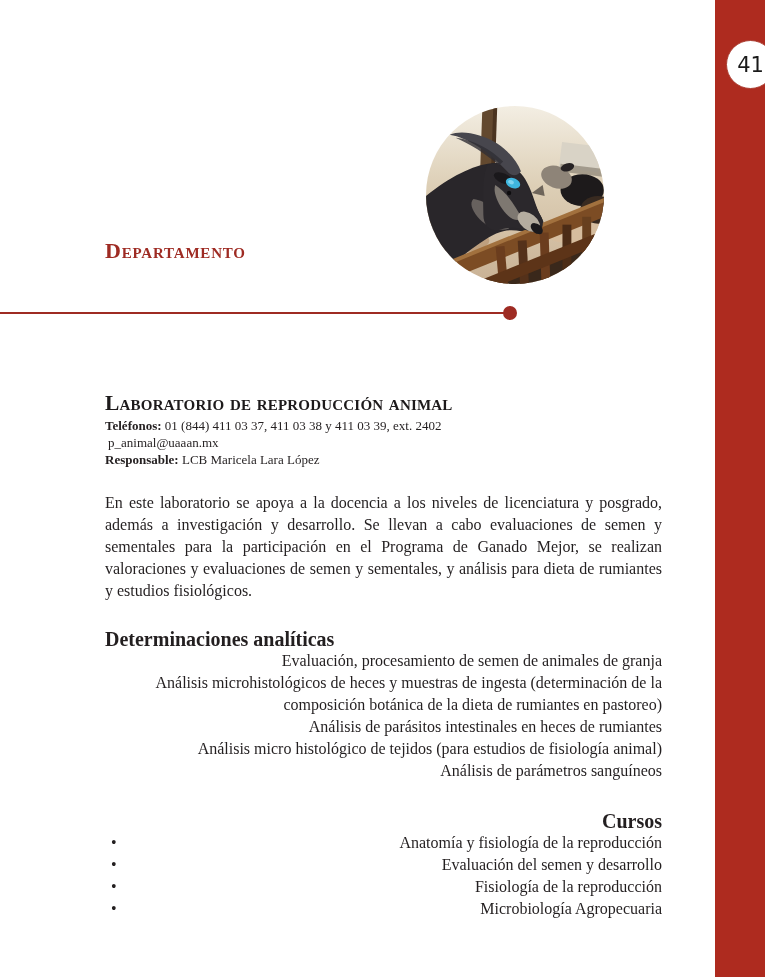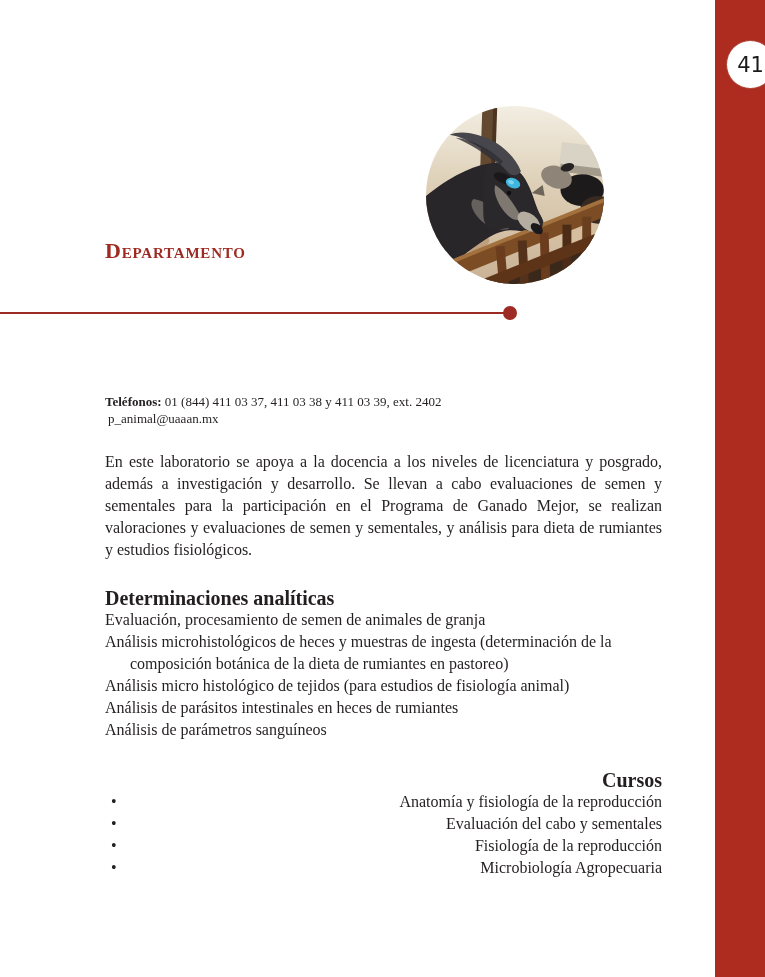--- a/index.html
+++ b/index.html
@@ -54,21 +54,21 @@
     white-space:nowrap;
   }
   .contact{margin-top:2px;font-size:13px;line-height:17px;}
   .contact p{margin:0;}
   .contact .email{padding-left:3px;}
   .desc{
     margin:24px 0 0 0;text-align:justify;hyphens:auto;-webkit-hyphens:auto;
   }
   .section{margin-top:26px;}
   .section h3{margin:0;font-size:20px;line-height:22px;font-weight:bold;}
-  .plain-list{margin:0;padding:0;list-style:none;}
+  .plain-list{margin:0;padding:0;list-style:none;text-align:right;}
   .plain-list li{padding-left:25px;text-indent:-25px;}
   .bullet-list{margin:0;padding:0;list-style:none;}
   .bullet-list li{position:relative;padding-left:26px;}
   .bullet-list li::before{content:"\2022";position:absolute;left:6px;top:0;}
   .section.courses{margin-top:28px;text-align:right;}
 </style>
 </head>
 <body>
 
 <div class="page">
@@ -142,43 +142,45 @@
 
   <h1 class="title">
     <span>Departamento</span>
   </h1>
 
   <div class="rule"></div>
   <div class="rule-dot"></div>
 
   <main class="content">
 
+    <h2 class="lab-heading">Laboratorio de reproducción animal</h2>
 
     <div class="contact">
       <p><strong>Teléfonos:</strong> <span>01 (844) 411 03 37, 411 03 38 y 411 03 39, ext. 2402</span></p>
       <p class="email">p_animal@uaaan.mx</p>
+      <p><strong>Responsable:</strong> <span>LCB Maricela Lara López</span></p>
     </div>
 
     <p class="desc">En este laboratorio se apoya a la docencia a los niveles de licenciatura y posgrado, además a investigación y desarrollo. Se llevan a cabo evaluaciones de semen y sementales para la participación en el Programa de Ganado Mejor, se realizan valoraciones y evaluaciones de semen y sementales, y análisis para dieta de rumiantes y estudios fisiológicos.</p>
 
     <section class="section">
       <h3>Determinaciones analíticas</h3>
       <ul class="plain-list">
           <li>Evaluación, procesamiento de semen de animales de granja</li>
           <li>Análisis microhistológicos de heces y muestras de ingesta (determinación de la composición botánica de la dieta de rumiantes en pastoreo)</li>
+          <li>Análisis de parásitos intestinales en heces de rumiantes</li>
           <li>Análisis micro histológico de tejidos (para estudios de fisiología animal)</li>
-          <li>Análisis de parásitos intestinales en heces de rumiantes</li>
           <li>Análisis de parámetros sanguíneos</li>
         </ul>
     </section>
 
     <section class="section courses">
       <h3>Cursos</h3>
       <ul class="bullet-list">
           <li>Anatomía y fisiología de la reproducción</li>
-          <li>Evaluación del cabo y sementales</li>
+          <li>Evaluación del semen y desarrollo</li>
           <li>Fisiología de la reproducción</li>
           <li>Microbiología Agropecuaria</li>
         </ul>
     </section>
 
   </main>
 </div>
 
 </body></html>

